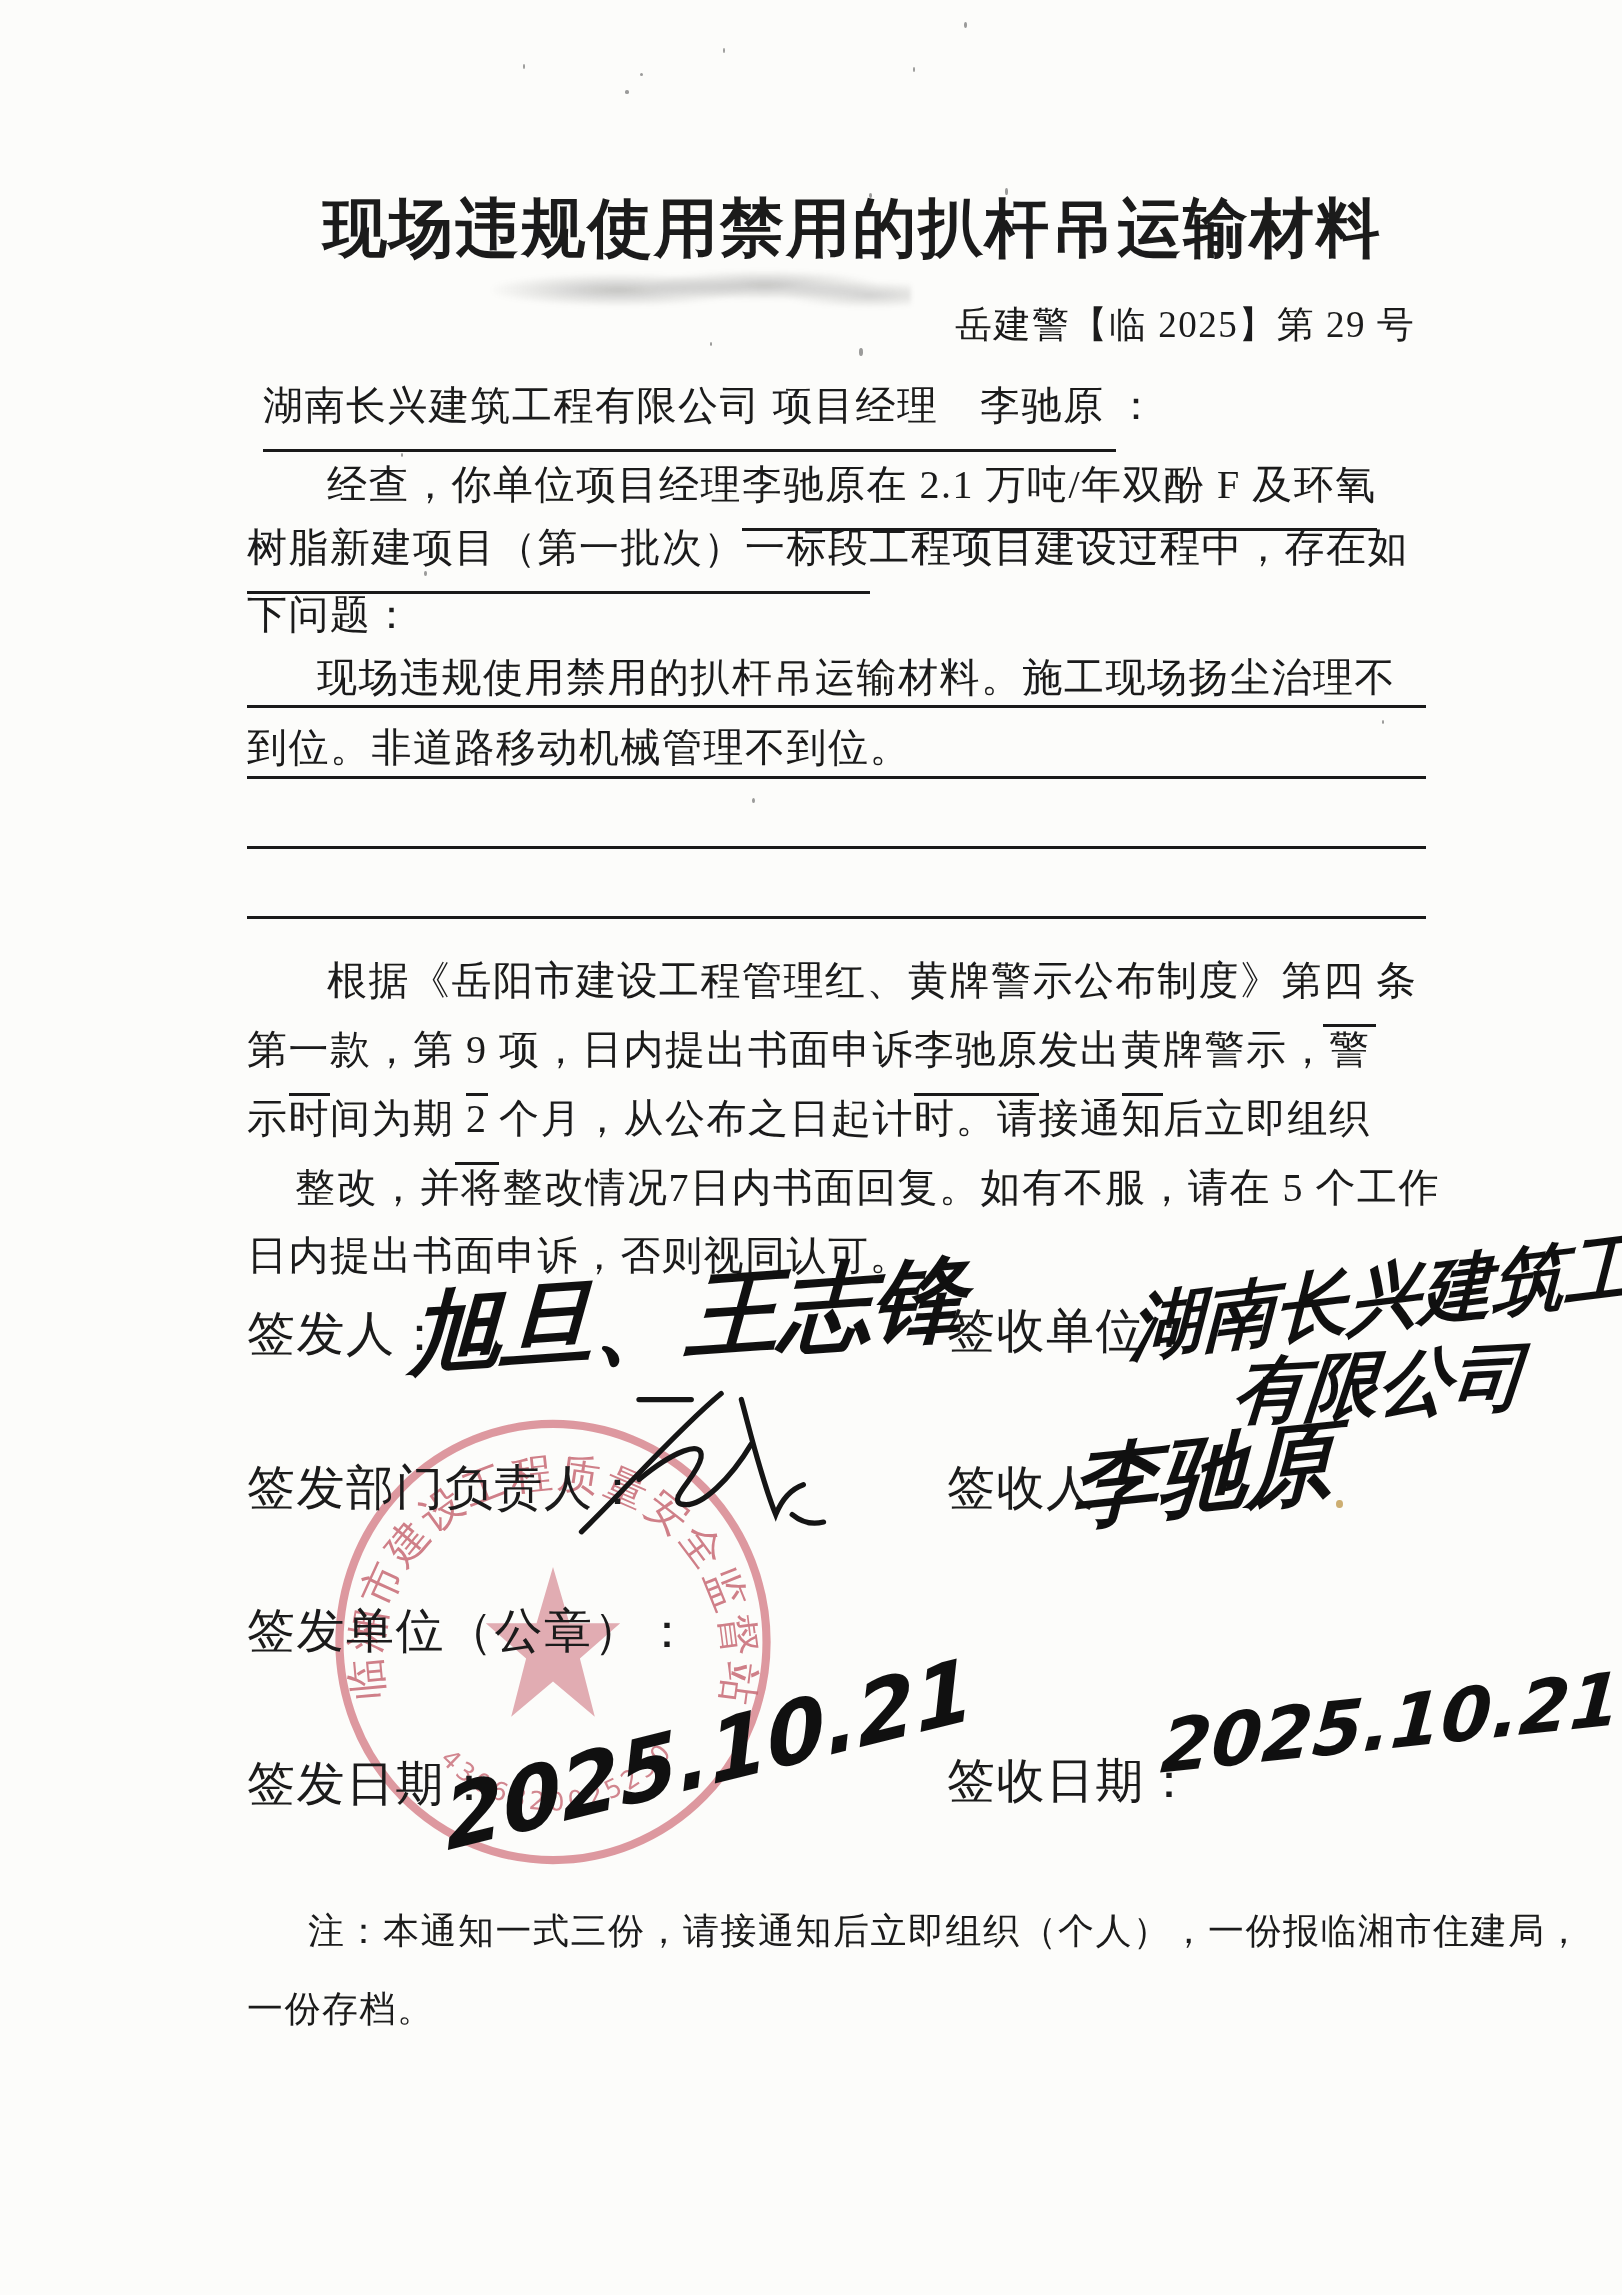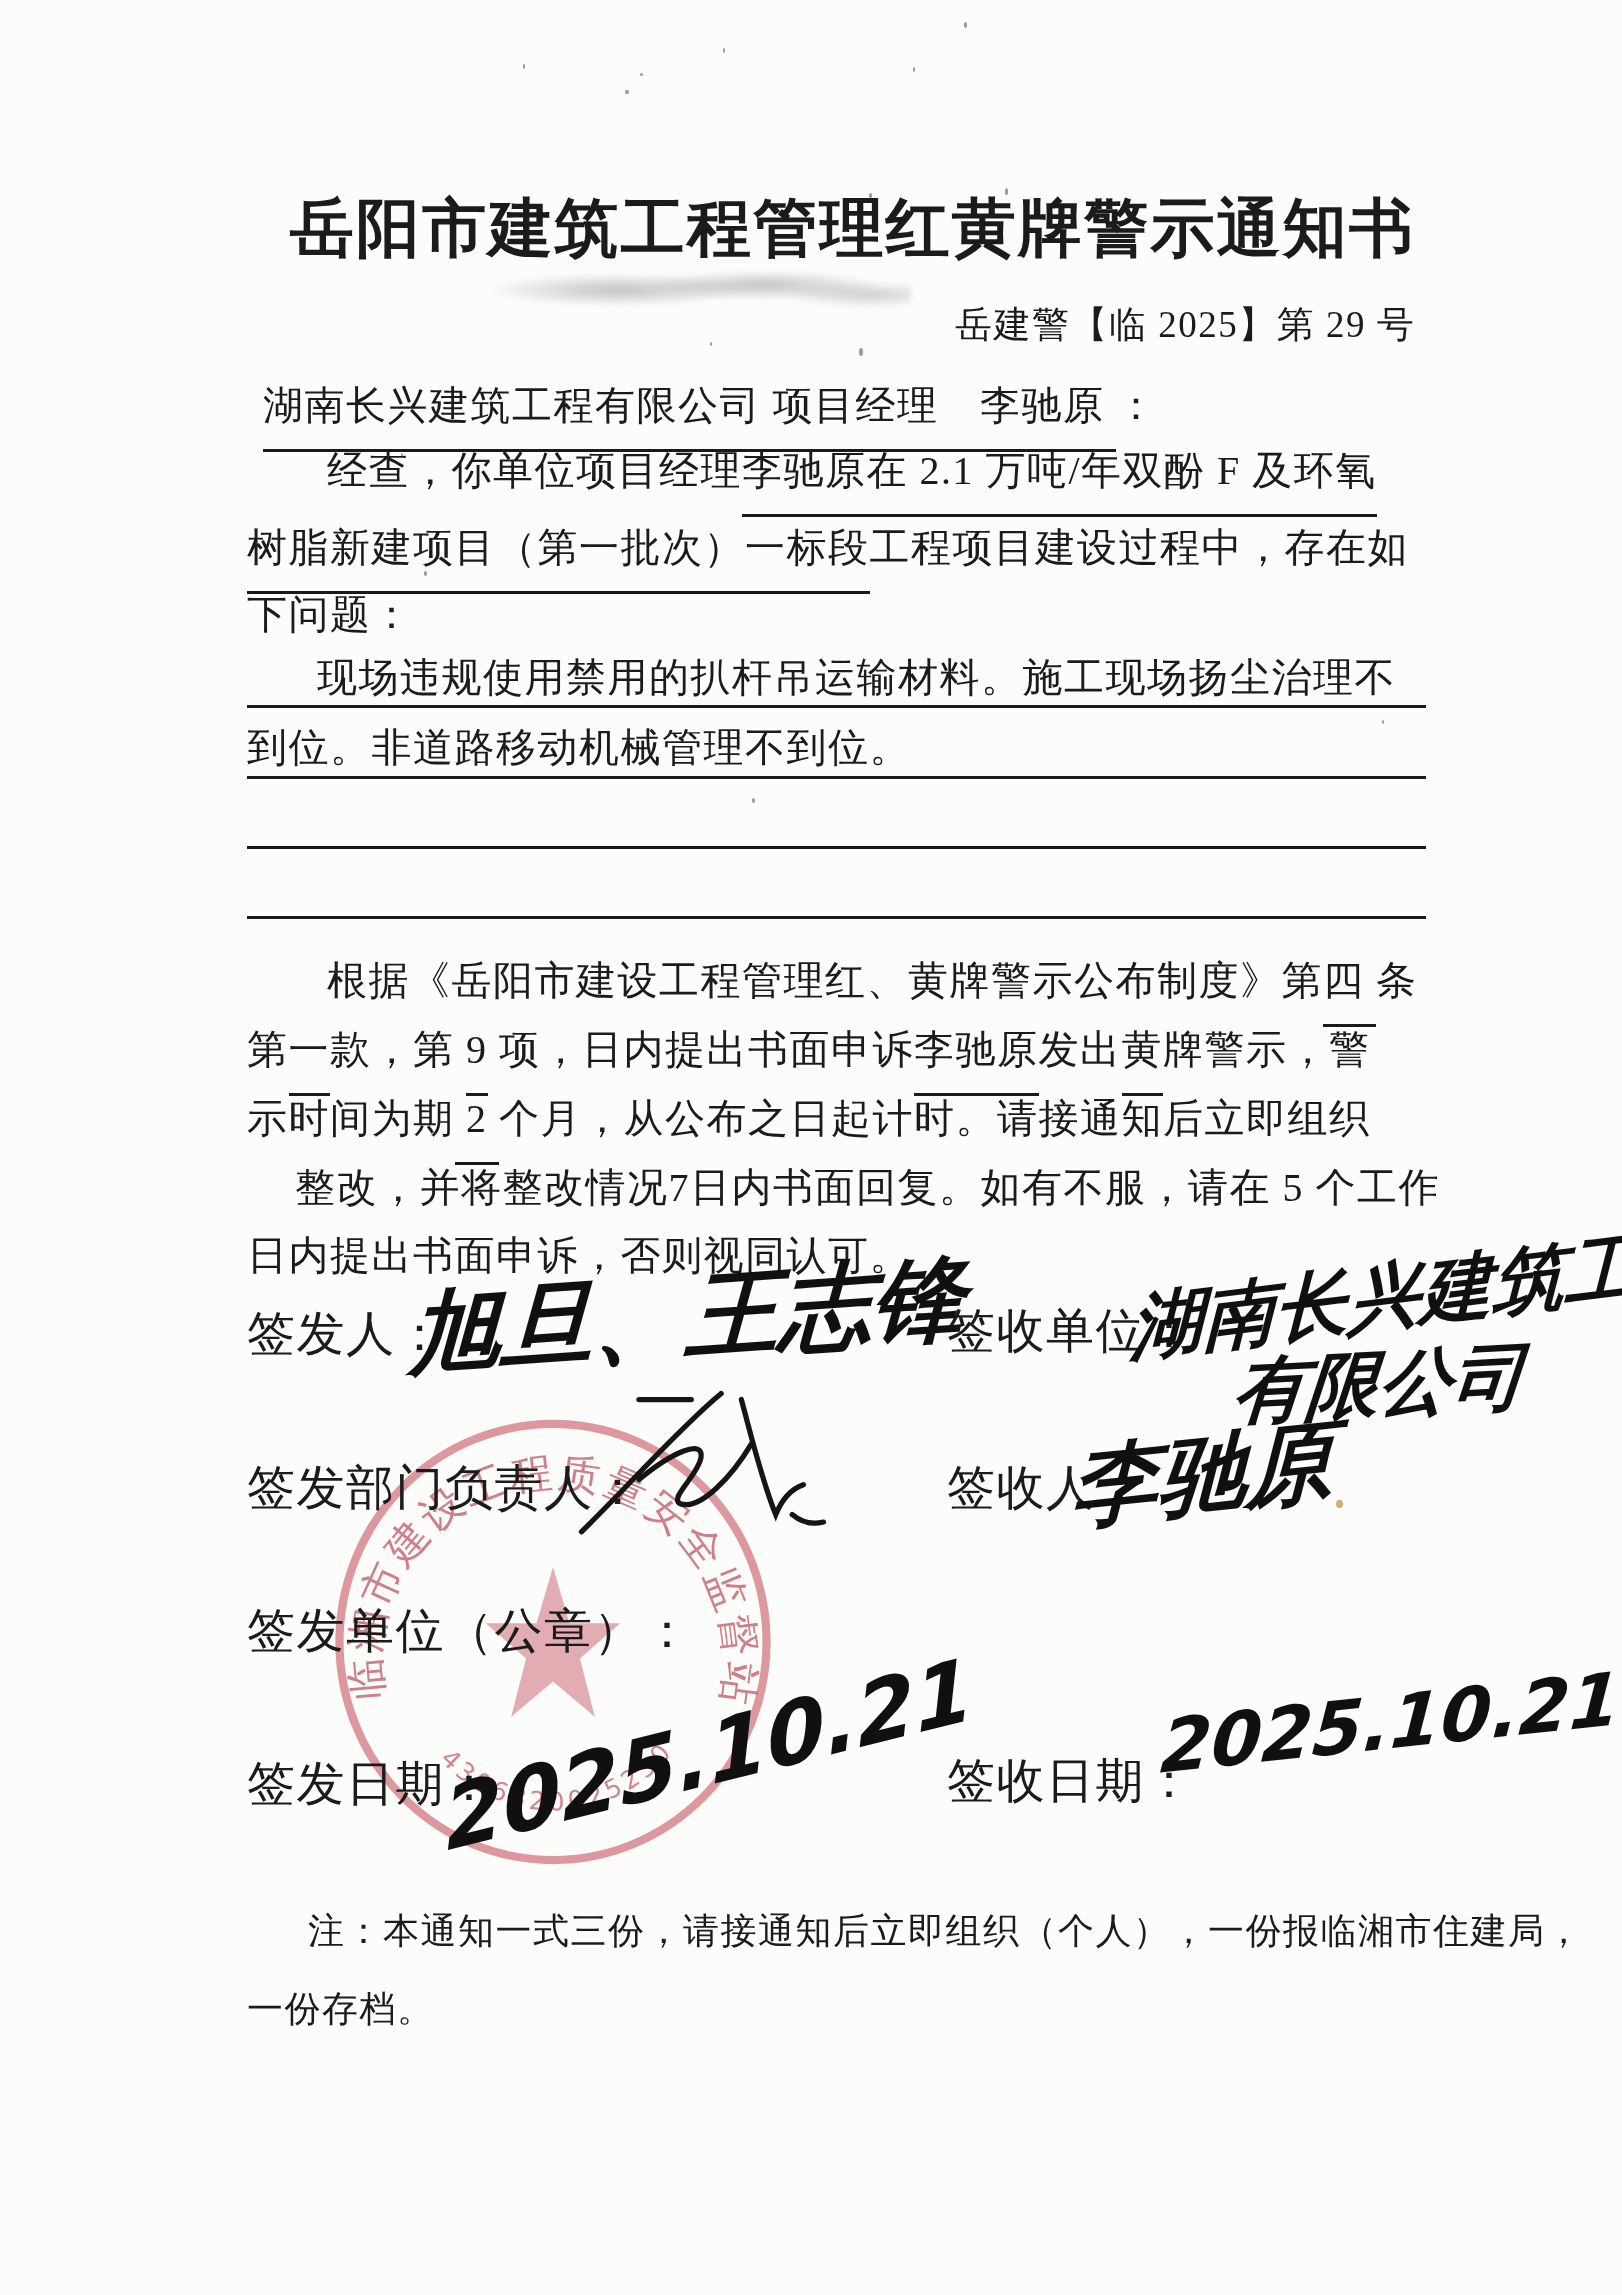--- a/index.html
+++ b/index.html
@@ -57,27 +57,27 @@
   <div class="speck" style="left:859px;top:348px;width:3.7px;height:7.5px;"></div>
   <div class="speck" style="left:652px;top:395px;width:3px;height:9px;"></div>
   <div class="speck" style="left:710px;top:342px;width:2.2px;height:3.7px;"></div>
   <div class="speck" style="left:424px;top:571px;width:3px;height:4.5px;"></div>
   <div class="speck" style="left:466px;top:684px;width:2.2px;height:4.5px;"></div>
   <div class="speck" style="left:752px;top:798px;width:3px;height:5.2px;"></div>
   <div class="speck" style="left:401px;top:453px;width:2.2px;height:3.7px;"></div>
   <div class="speck" style="left:1382px;top:720px;width:2.2px;height:3.7px;"></div>
   <div class="speck" style="left:1336px;top:1500px;width:6.7px;height:8.2px;background:#c09a4f;opacity:.8;"></div>
 
-  <div class="abs title">岳阳市建筑工程管理红黄牌警示通知书</div>
+  <div class="abs title">现场违规使用禁用的扒杆吊运输材料</div>
   <div class="smudge"></div>
   <div class="abs docnum">岳建警【临 2025】第 29 号</div>
 
   <div class="abs bodyline" style="top:378px;left:263px;"><span class="u">湖南长兴建筑工程有限公司 项目经理　李驰原 </span><span>：</span></div>
 
-  <div class="abs bodyline" style="top:443px;left:327px;"><span>经查，你单位项目经理</span><span class="u">李驰原在 2.1 万吨/年双酚 F 及环氧</span></div>
+  <div class="abs bodyline" style="top:457px;left:327px;"><span>经查，你单位项目经理</span><span class="u">李驰原在 2.1 万吨/年双酚 F 及环氧</span></div>
   <div class="abs bodyline" style="top:520px;left:247px;"><span class="u">树脂新建项目（第一批次）一标段</span><span>工程项目建设过程中，存在如</span></div>
   <div class="abs bodyline" style="top:587px;left:247px;"><span>下问题：</span></div>
 
   <div class="abs bodyline" style="top:650px;left:317px;">现场违规使用禁用的扒杆吊运输材料。施工现场扬尘治理不</div>
   <div class="hr" style="top:705px;"></div>
   <div class="abs bodyline" style="top:720px;left:247px;">到位。非道路移动机械管理不到位。</div>
   <div class="hr" style="top:776px;"></div>
   <div class="hr" style="top:846px;"></div>
   <div class="hr" style="top:916px;"></div>
 

